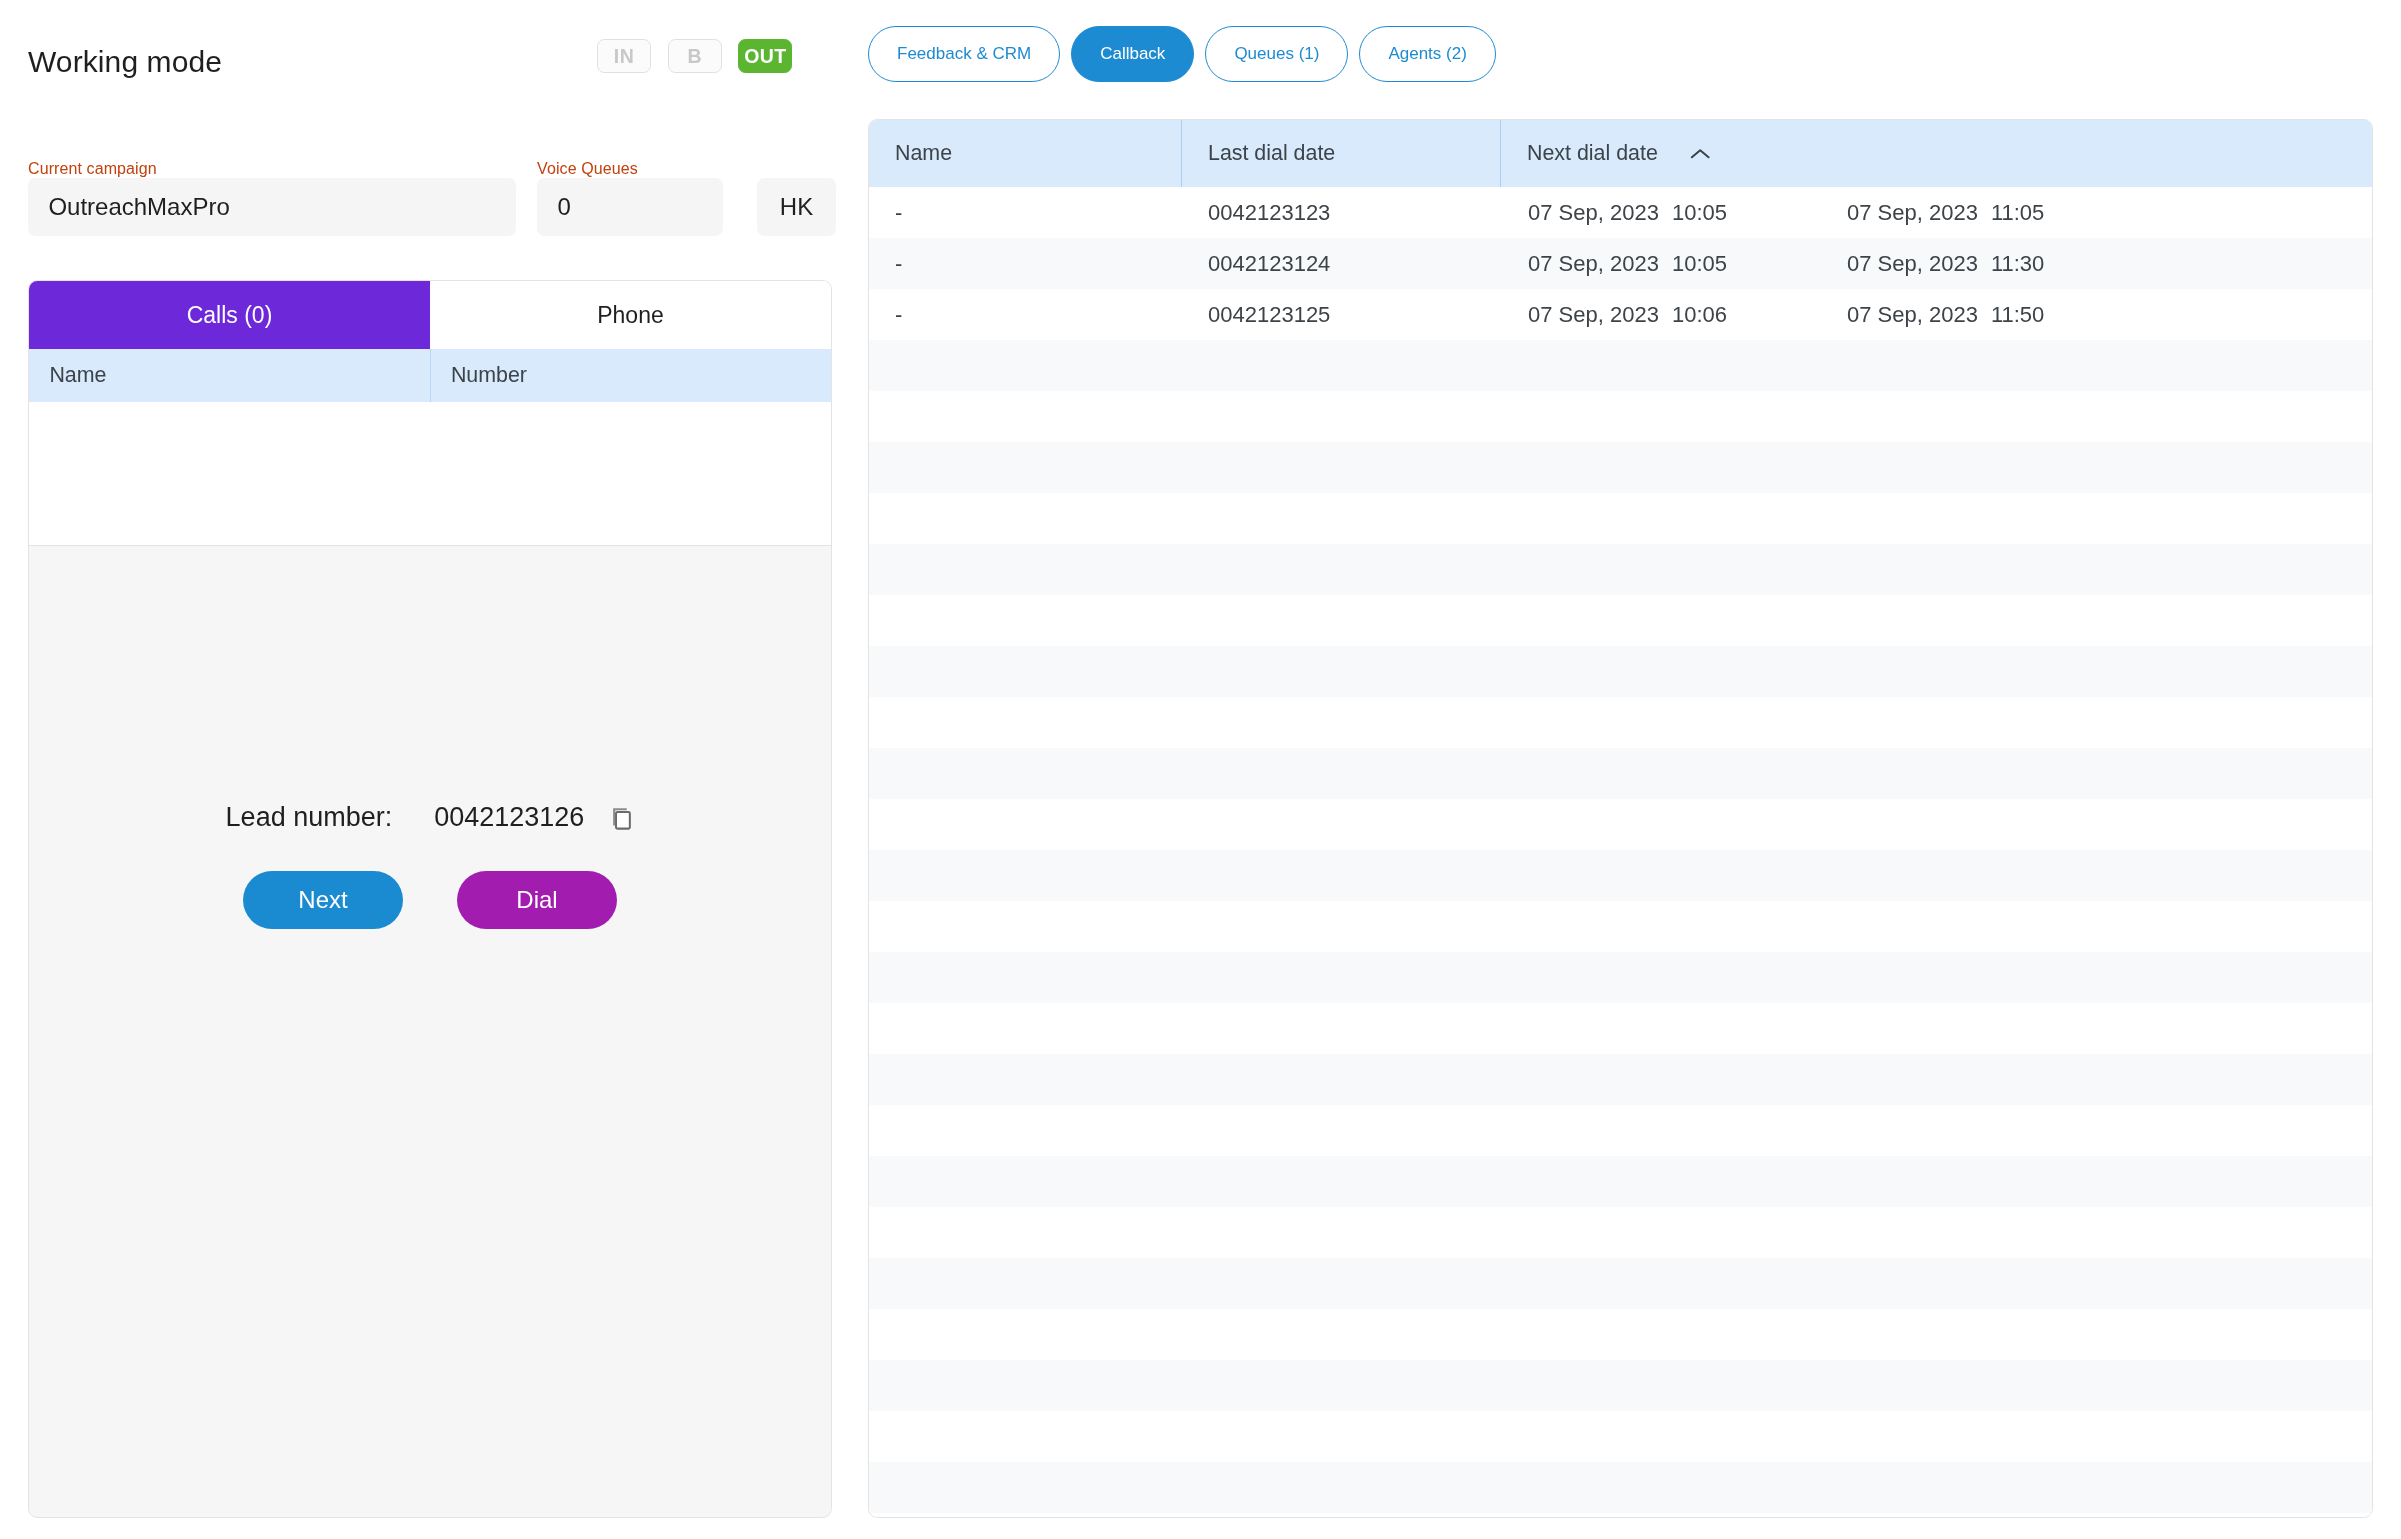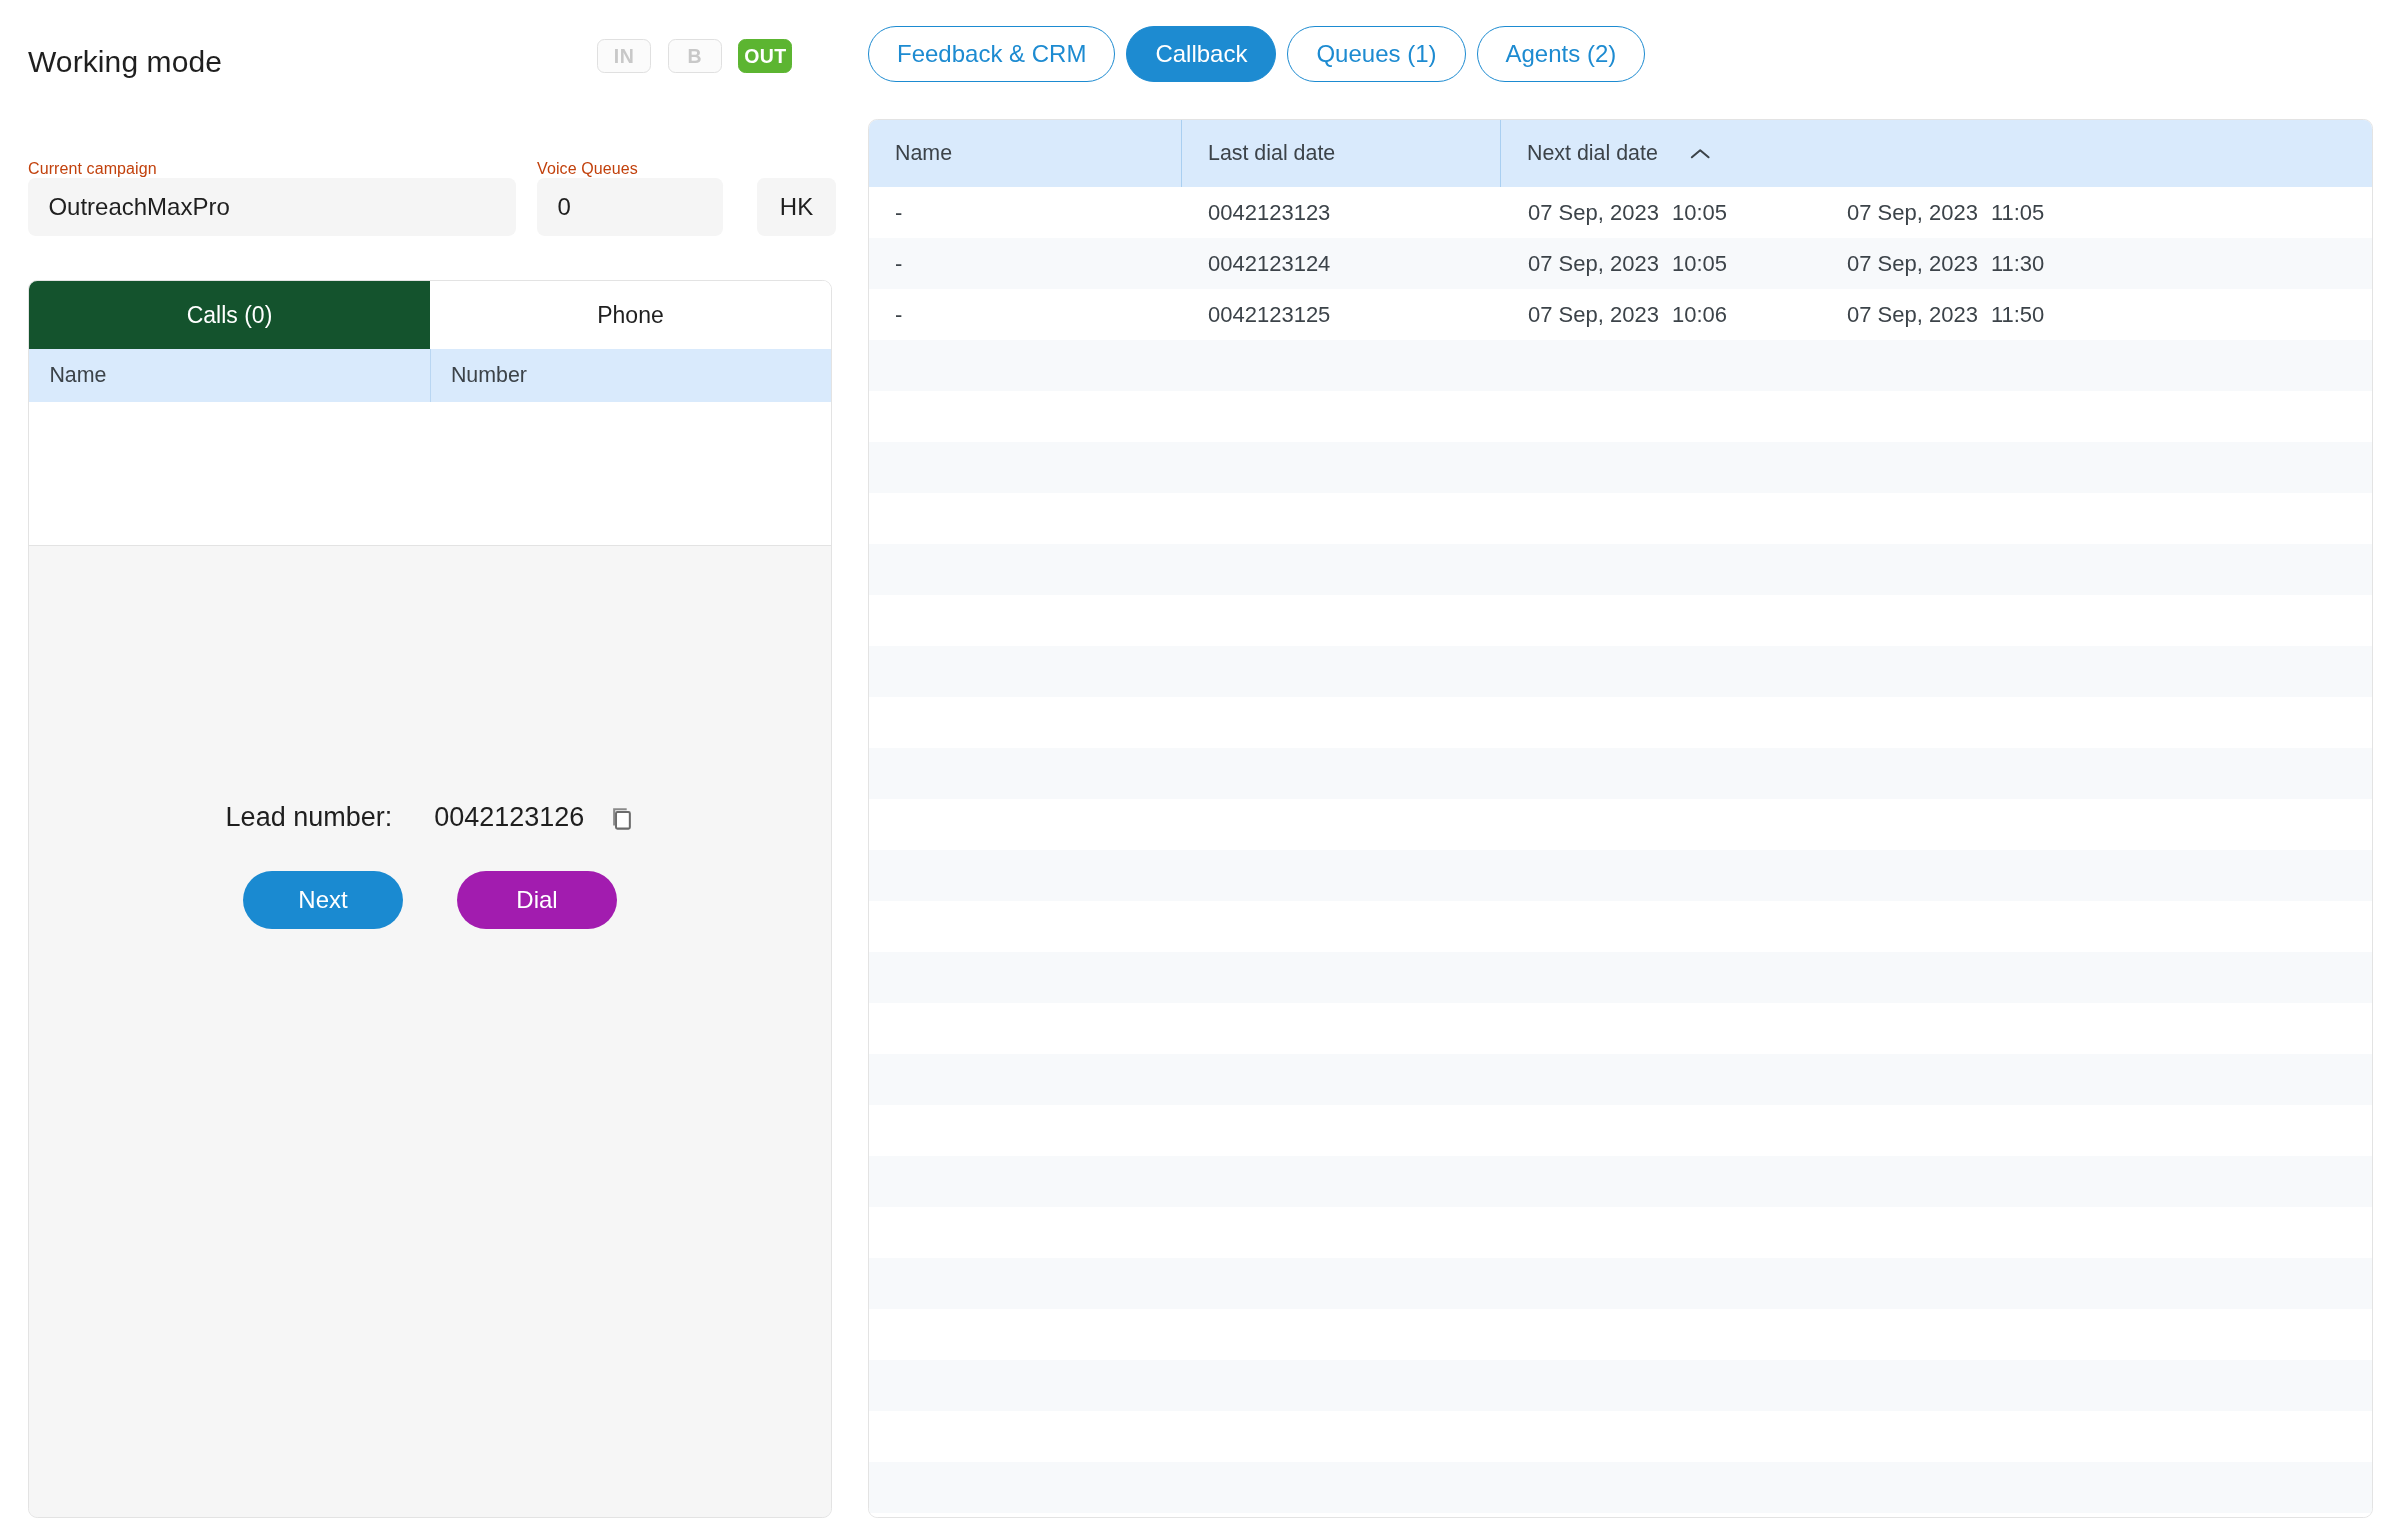--- a/index.html
+++ b/index.html
@@ -57,21 +57,21 @@
     border: 0.9px solid #e3e3e3; border-radius: 9.3px; background: #f6f6f6;
     overflow: hidden;
   }
   .lc-tabs { display: flex; height: 68px; background: #ffffff; }
   .lc-tab {
     flex: 1; display: flex; align-items: center; justify-content: center;
     font-size: 23px; color: #1f1f1f; cursor: pointer; user-select: none;
     background: #ffffff; border-right: 0.9px solid #e3e3e3;
   }
   .lc-tab:last-child { border-right: none; }
-  .lc-tab.active { background: #14532d; color: #ffffff; border-right: none; }
+  .lc-tab.active { background: #6d28d9; color: #ffffff; border-right: none; }
 
   .lc-head { display: flex; height: 53px; background: #d9eafc; }
   .lc-head-cell {
     flex: 1; display: flex; align-items: center; padding-left: 20.4px;
     font-size: 21.4px; color: #3c4349; border-right: 0.9px solid #b9d6f2;
   }
   .lc-head-cell:last-child { border-right: none; }
 
   .lc-body { height: 144px; background: #ffffff; border-bottom: 0.9px solid #e3e3e3; }
 
@@ -96,21 +96,21 @@
   }
   .pill-next { background: #1a8ad1; }
   .pill-dial { background: #a21caf; }
 
   
   .tabs-bar { position: absolute; left: 868px; top: 26px; display: flex; gap: 11px; }
   .tab-chip {
     height: 56px; padding: 0 28px; border-radius: 28px;
     border: 1.4px solid #1d8bd1; background: #ffffff; color: #1d8bd1;
     display: flex; align-items: center; justify-content: center;
-    font-size: 24px; cursor: pointer; user-select: none; white-space: nowrap;
+    font-size: 17px; cursor: pointer; user-select: none; white-space: nowrap;
   }
   .tab-chip.active { background: #1d8bd1; color: #ffffff; border-color: #1d8bd1; }
 
   .table-card {
     position: absolute; left: 868px; top: 119px; width: 1505px; height: 1399px;
     border: 0.9px solid #e3e3e3; border-radius: 9.3px; background: #ffffff;
     overflow: hidden;
   }
   .tbl-head {
     display: flex; height: 67px; background: #d9eafc; align-items: stretch;

